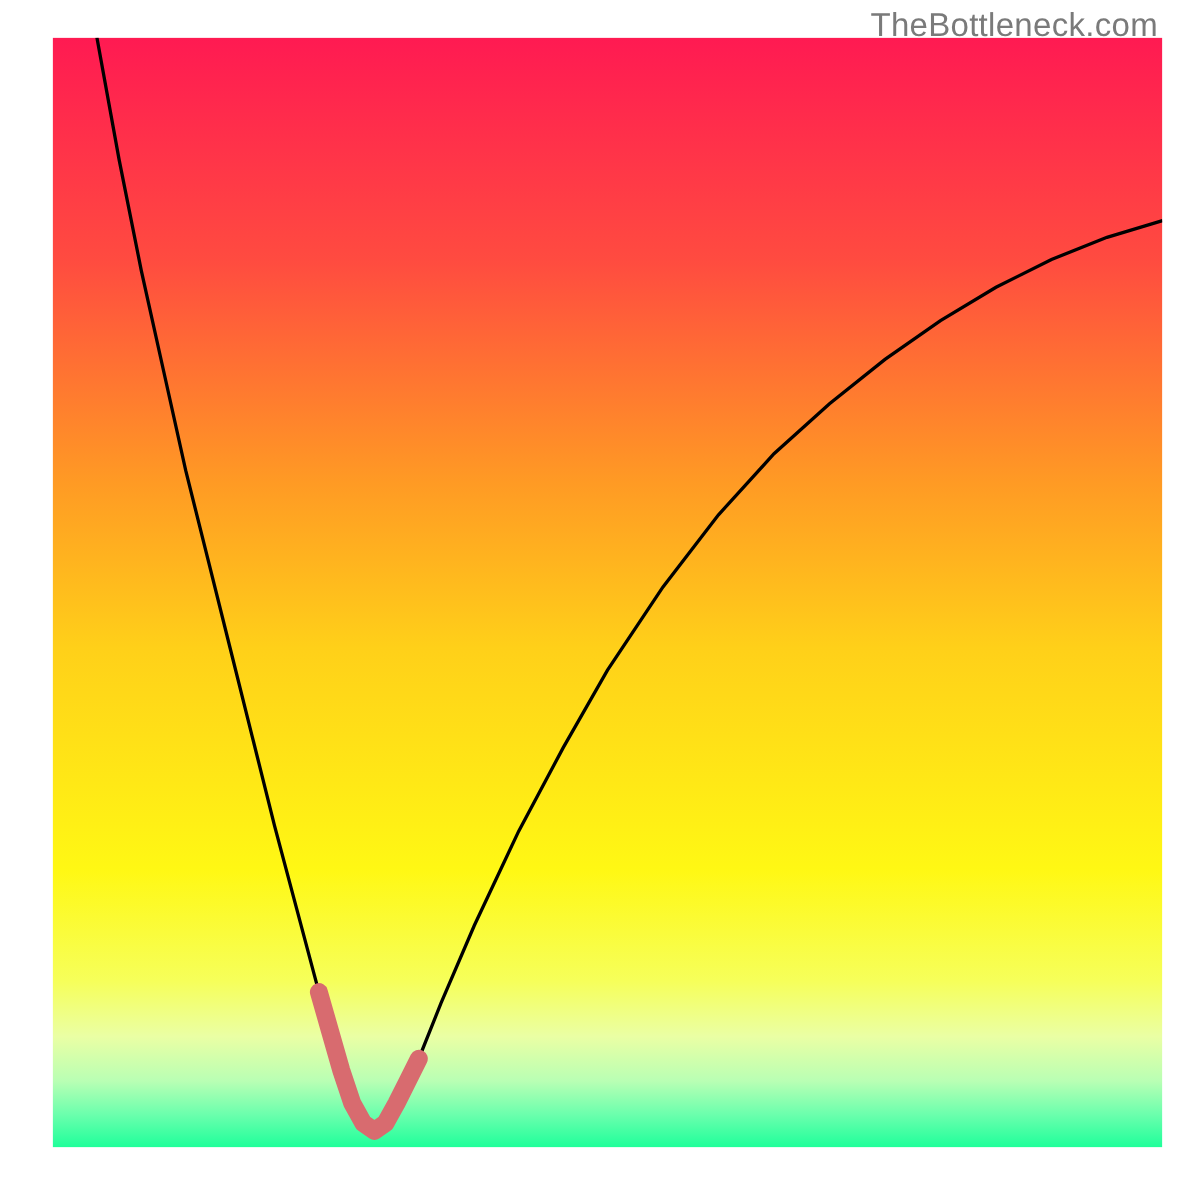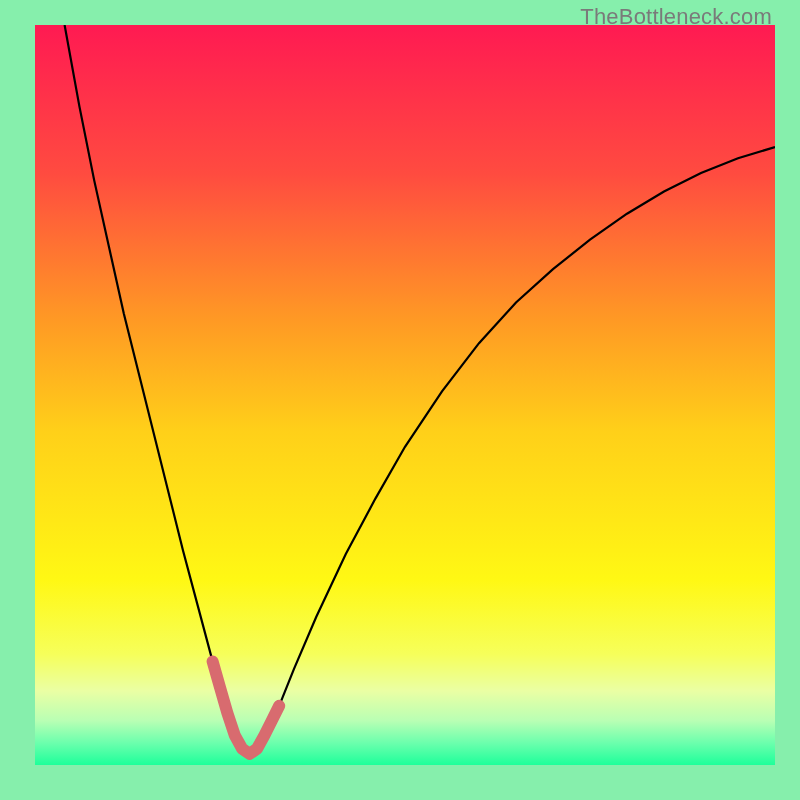--- a/index.html
+++ b/index.html
@@ -9,21 +9,21 @@
     height: 800px;
     background: #000000;
     overflow: hidden;
   }
   .frame {
     position: absolute;
     left: 0;
     top: 0;
     width: 800px;
     height: 800px;
-    background: #86efac;
+    background: #ffffff;
   }
   .plot-area {
     position: absolute;
     left: 35px;
     top: 25px;
     width: 740px;
     height: 740px;
     overflow: hidden;
   }
   .gradient-bg {

